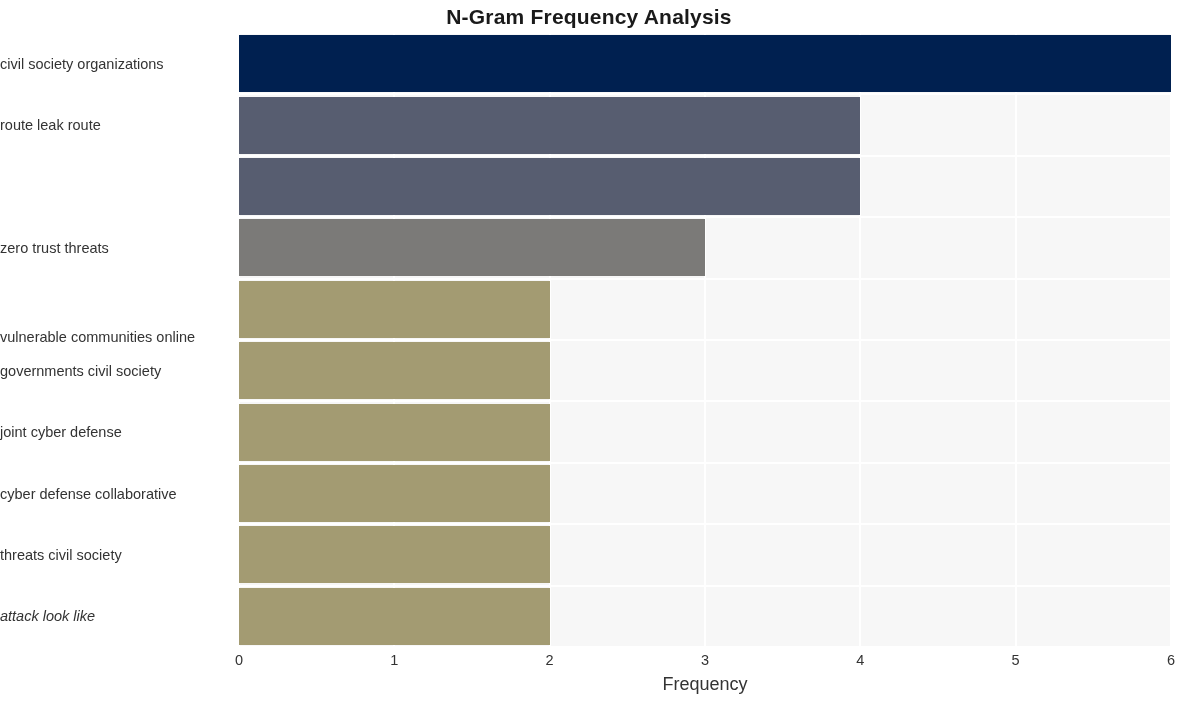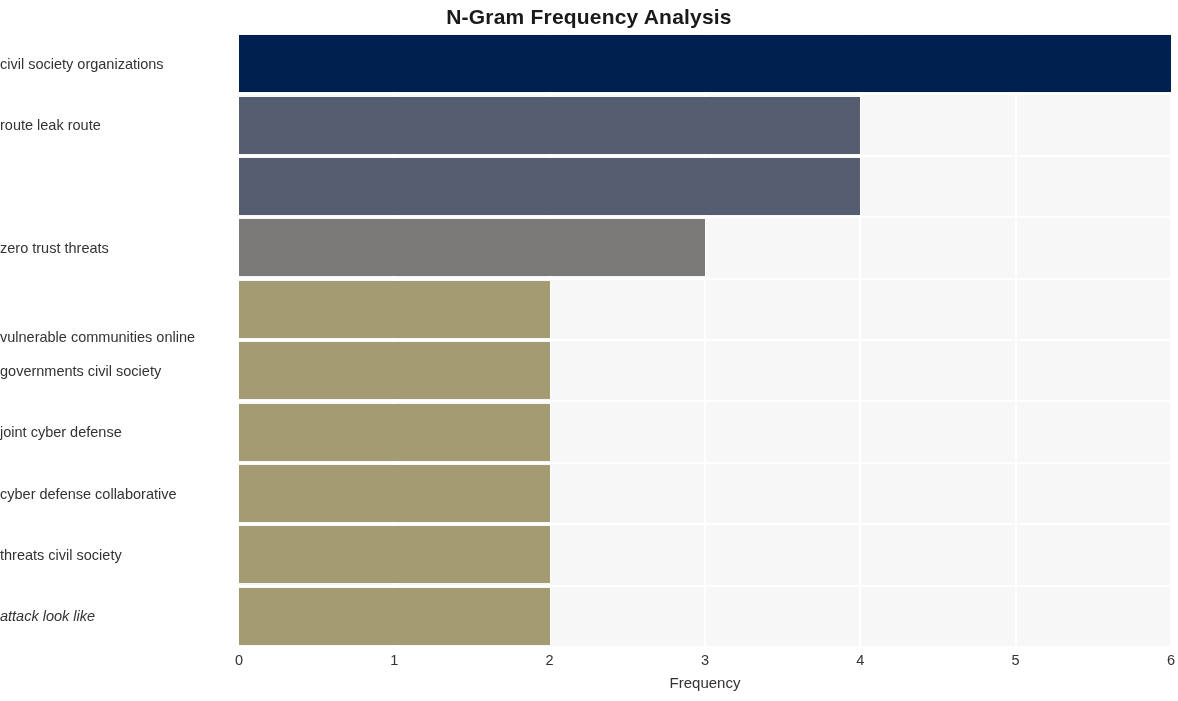--- a/index.html
+++ b/index.html
@@ -97,21 +97,21 @@
     color: #333333;
     transform: translateX(-50%);
   }
 
   #xaxis-label {
     position: absolute;
     left: 239px;
     top: 674px;
     width: 932px;
     text-align: center;
-    font-size: 15px;
+    font-size: 18px;
     color: #333333;
   }
 </style>
 </head>
 <body>
 
 <div id="figure">
 
   <div id="chart-title">N-Gram Frequency Analysis</div>
 

